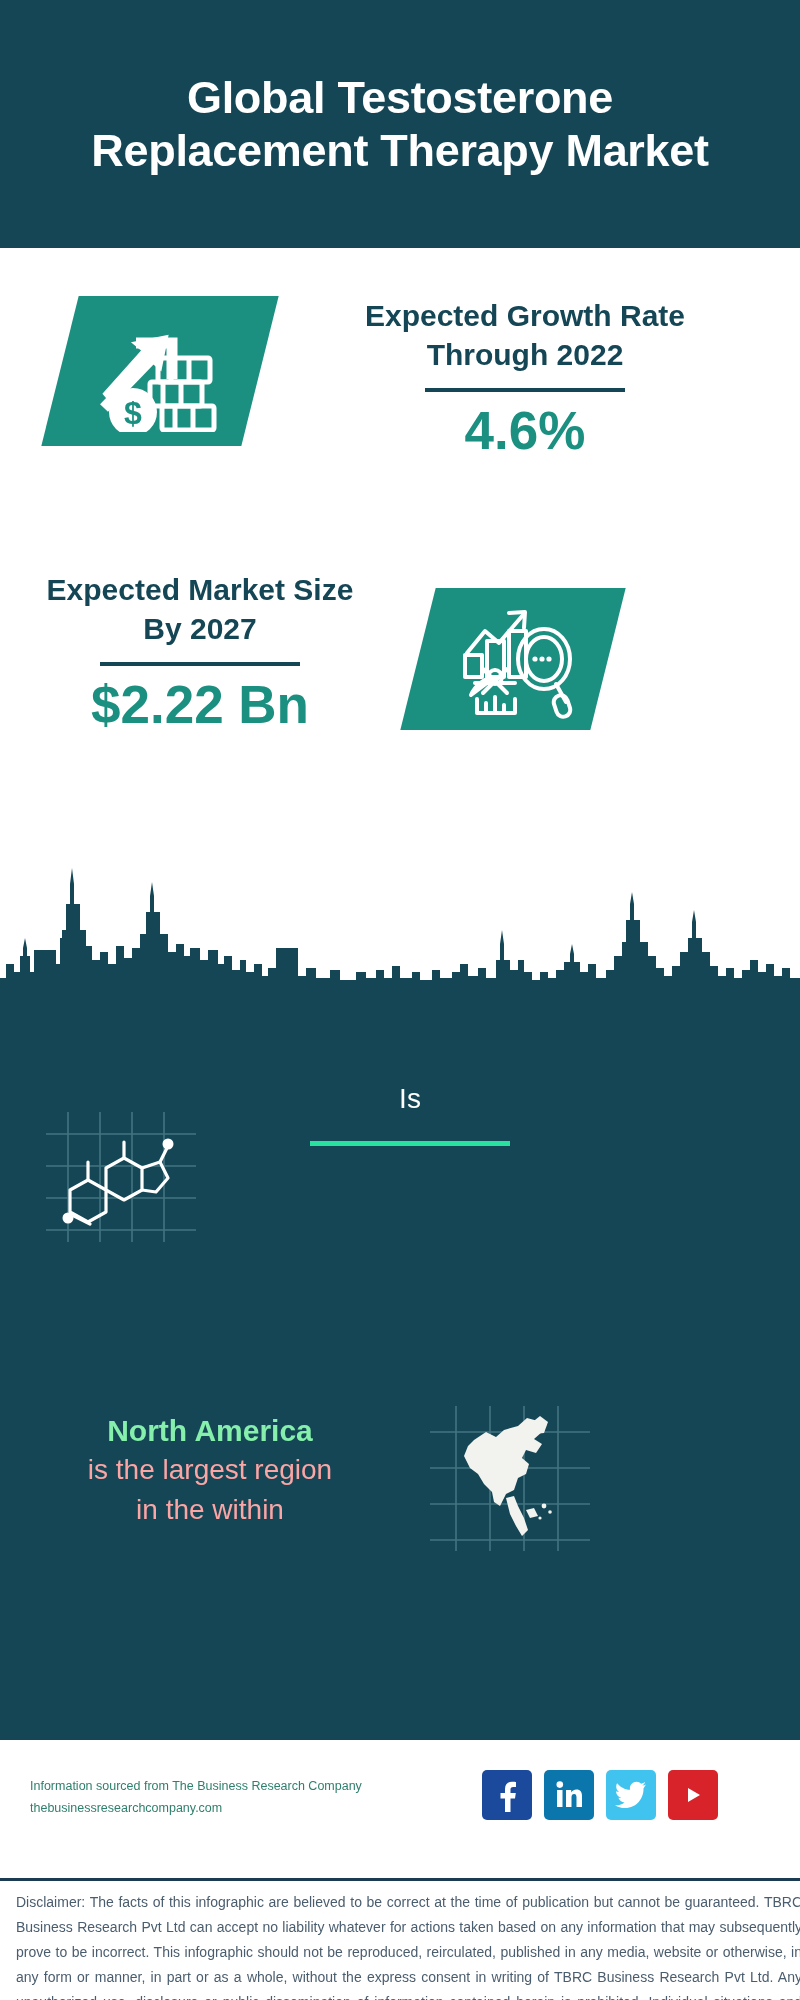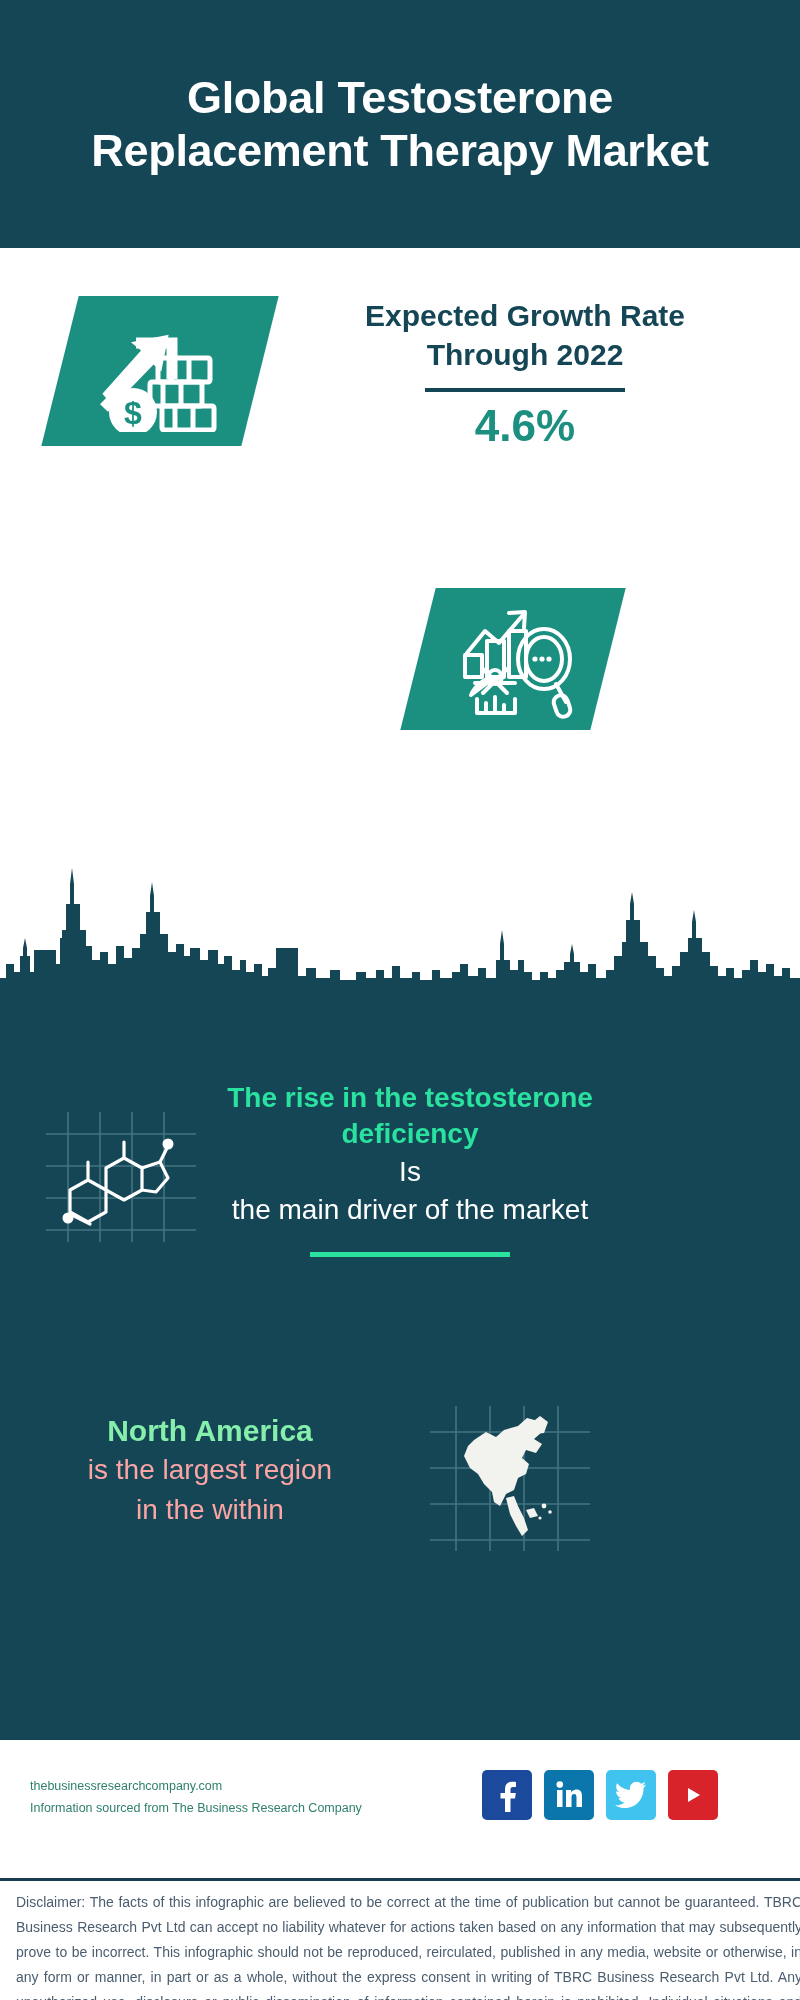--- a/index.html
+++ b/index.html
@@ -52,21 +52,21 @@
     font-size:30px;
     font-weight:bold;
     line-height:1.3;
   }
   .rule-dark {
     width:200px; height:4px; background:#154655;
     margin:14px auto 10px auto;
   }
   .stat-value {
     color:#1b8f80;
-    font-size:44px;
+    font-size:53px;
     font-weight:bold;
     line-height:1.1;
   }
 
   
   .stat2 { position:absolute; left:0; top:540px; width:800px; height:250px; }
   .stat2-text {
     position:absolute; left:40px; top:30px; width:320px; text-align:center;
   }
   .rule-dark2 { width:200px; height:4px; background:#154655; margin:14px auto 10px auto; }
@@ -185,20 +185,25 @@
       </svg>
     </div>
     <div class="stat1-text">
       <div class="stat-label">Expected Growth Rate Through 2022</div>
       <div class="rule-dark"></div>
       <div class="stat-value">4.6%</div>
     </div>
   </div>
 
   <div class="stat2">
+    <div class="stat2-text">
+      <div class="stat-label">Expected Market Size By 2027</div>
+      <div class="rule-dark2"></div>
+      <div class="stat-value">$2.22 Bn</div>
+    </div>
     <div class="para-right"></div>
     <div class="icon2-wrap">
       <svg width="130" height="120" viewBox="0 0 130 120">
         <g stroke="#ffffff" stroke-width="4" fill="none" stroke-linecap="round" stroke-linejoin="round">
 
           <polyline points="14,54 32,32 46,44 70,16"></polyline>
           <polyline points="56,14 72,13 71,29"></polyline>
 
           <rect x="12" y="56" width="17" height="22"></rect>
           <rect x="34" y="42" width="17" height="36"></rect>
@@ -255,23 +260,21 @@
             <line x1="42" y1="68" x2="42" y2="50"></line>
             <line x1="78" y1="46" x2="78" y2="30"></line>
             <line x1="114" y1="50" x2="122" y2="34"></line>
             <line x1="28" y1="104" x2="44" y2="112"></line>
           </g>
           <circle cx="122" cy="32" r="5.5" fill="#ffffff"></circle>
           <circle cx="22" cy="106" r="5.5" fill="#ffffff"></circle>
         </svg>
       </div>
       <div class="driver-text">
-        <div class="accent-text">The rise in the testosterone deficiency</div>
         <div class="white-text">Is</div>
-        <div class="white-text">the main driver of the market</div>
         <div class="rule-green"></div>
       </div>
     </div>
 
     <div class="block-region">
       <div class="region-text">
         <div class="region-accent">North America</div>
         <div class="region-white">is the largest region</div>
         <div class="region-white">in the within</div>
       </div>
@@ -298,22 +301,22 @@
             <circle cx="120" cy="106" r="1.8"></circle>
             <circle cx="110" cy="112" r="1.6"></circle>
           </g>
         </svg>
       </div>
     </div>
   </div>
 
   <div class="sourcebar">
     <div class="source-text">
+      <div>Information sourced from The Business Research Company</div>
       <div>thebusinessresearchcompany.com</div>
-      <div>Information sourced from The Business Research Company</div>
     </div>
     <div class="socials">
       <div class="soc soc-fb">
         <svg width="30" height="34" viewBox="0 0 30 34">
             <path d="M18.5 34 V20.5 H23 L23.8 15 H18.5 V11.6 C18.5 10 19 9 21.3 9 H24 V4.1 C23.5 4 21.8 3.8 19.9 3.8 C15.8 3.8 13 6.3 13 10.9 V15 H8.5 V20.5 H13 V34 Z" fill="#ffffff"></path>
           </svg>
       </div>
       <div class="soc soc-li">
         <svg width="30" height="30" viewBox="0 0 30 30">
           <rect x="3" y="10" width="5.5" height="17" fill="#ffffff"></rect>

